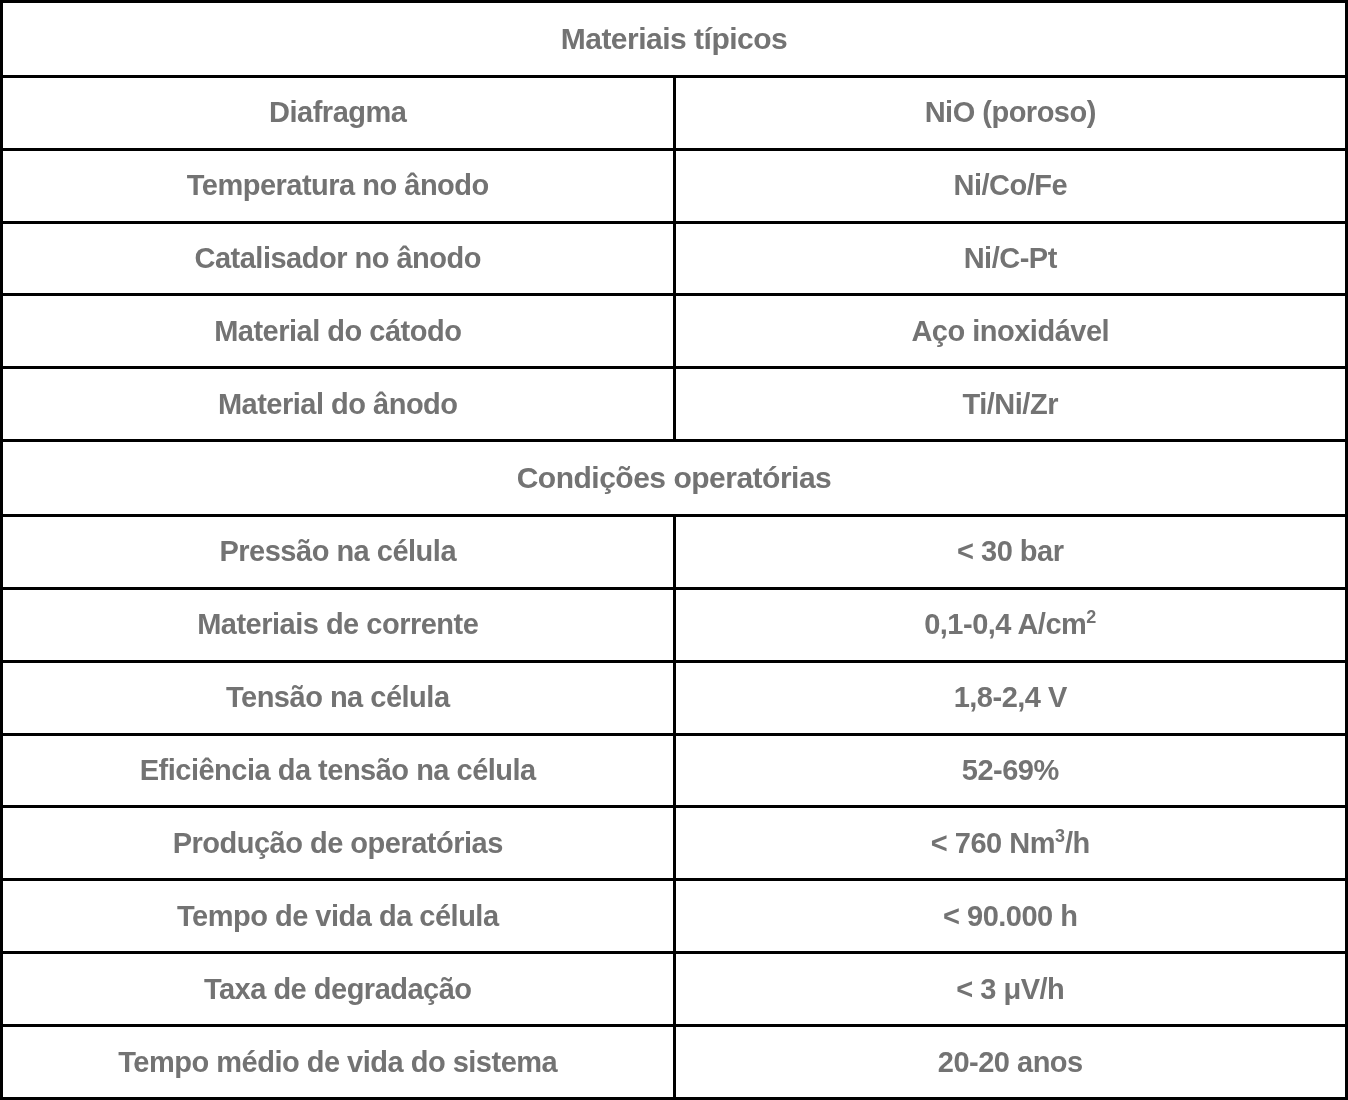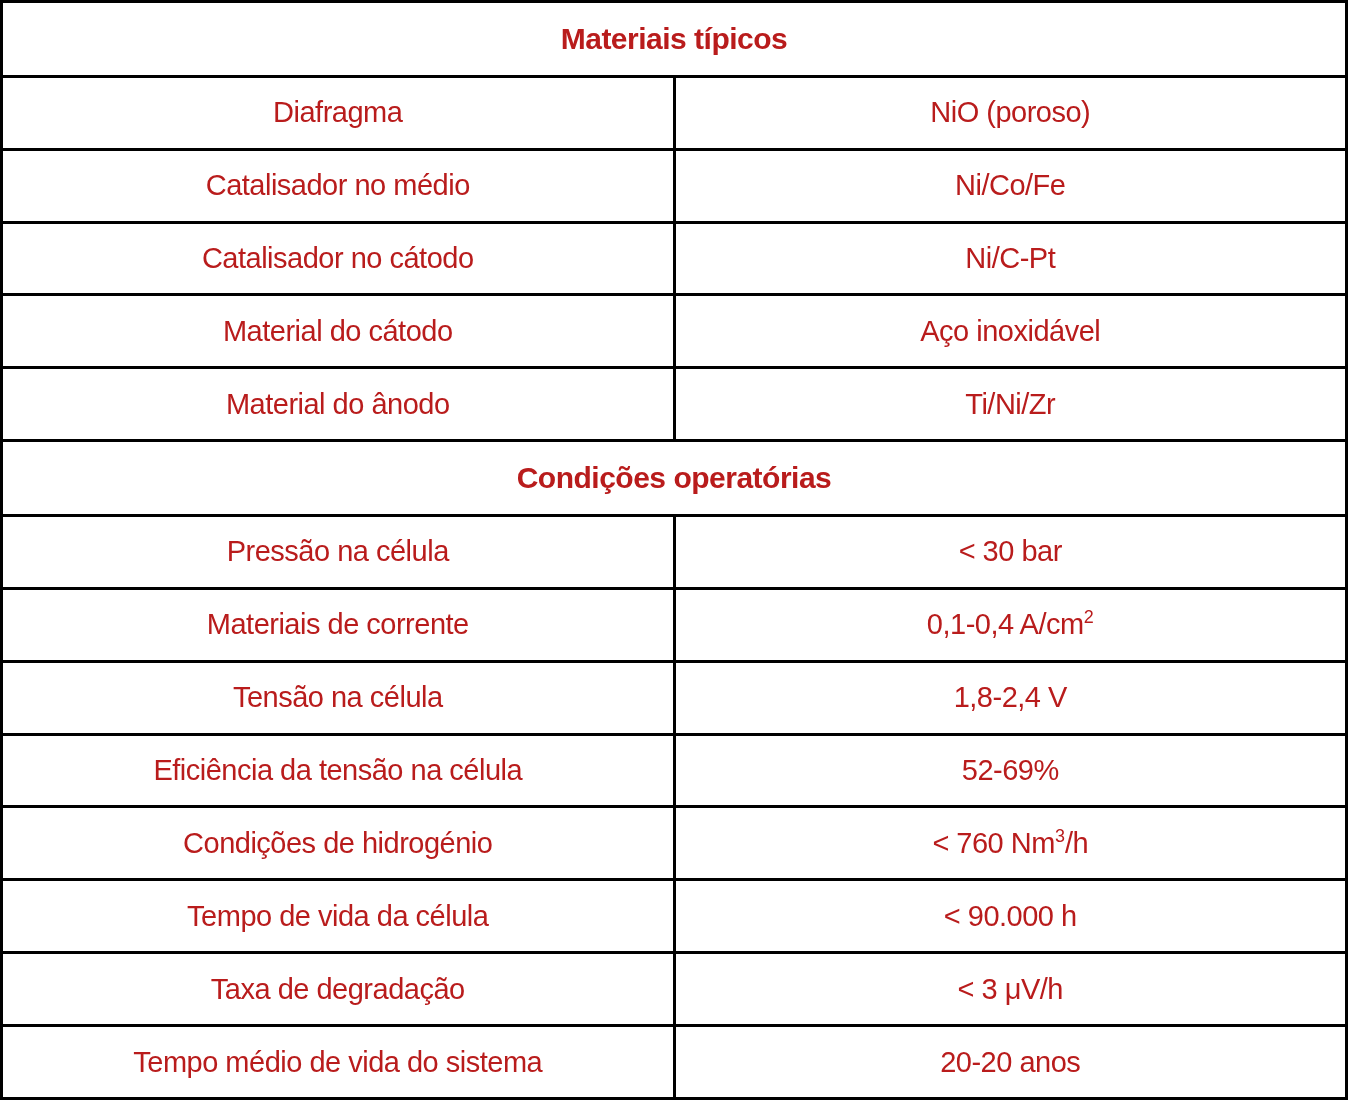--- a/index.html
+++ b/index.html
@@ -14,38 +14,38 @@
     background: #ffffff;
   }
   table.spec-table {
     width: 1348px;
     height: 1100px;
     border-collapse: collapse;
     table-layout: fixed;
     background: #ffffff;
     font-family: "Liberation Sans", "DejaVu Sans", sans-serif;
     font-stretch: condensed;
-    color: #b91c1c;
+    color: #737373;
   }
   table.spec-table td, table.spec-table th {
     border: 3px solid #000000;
     padding: 0 8px;
     text-align: center;
     vertical-align: middle;
     font-size: 29px;
     letter-spacing: -0.5px;
     overflow: hidden;
     white-space: nowrap;
   }
   table.spec-table th.section-header {
     font-weight: 700;
     font-size: 30px;
   }
   table.spec-table td {
-    font-weight: 400;
+    font-weight: 700;
   }
   col.col-label { width: 50%; }
   col.col-value { width: 50%; }
   sup.val-sup {
     font-size: 0.62em;
     line-height: 0;
     vertical-align: super;
     letter-spacing: 0;
   }
 </style>
@@ -60,25 +60,25 @@
     </colgroup>
     <tbody>
         <tr>
           <th class="section-header" colspan="2">Materiais típicos</th>
         </tr>
         <tr>
           <td>Diafragma</td>
           <td><span>NiO (poroso)</span></td>
         </tr>
         <tr>
-          <td>Catalisador no médio</td>
+          <td>Temperatura no ânodo</td>
           <td><span>Ni/Co/Fe</span></td>
         </tr>
         <tr>
-          <td>Catalisador no cátodo</td>
+          <td>Catalisador no ânodo</td>
           <td><span>Ni/C-Pt</span></td>
         </tr>
         <tr>
           <td>Material do cátodo</td>
           <td><span>Aço inoxidável</span></td>
         </tr>
         <tr>
           <td>Material do ânodo</td>
           <td><span>Ti/Ni/Zr</span></td>
         </tr>
@@ -95,21 +95,21 @@
         </tr>
         <tr>
           <td>Tensão na célula</td>
           <td><span>1,8-2,4 V</span></td>
         </tr>
         <tr>
           <td>Eficiência da tensão na célula</td>
           <td><span>52-69%</span></td>
         </tr>
         <tr>
-          <td>Condições de hidrogénio</td>
+          <td>Produção de operatórias</td>
           <td><span>&lt; 760 Nm</span><sup class="val-sup">3</sup><span>/h</span></td>
         </tr>
         <tr>
           <td>Tempo de vida da célula</td>
           <td><span>&lt; 90.000 h</span></td>
         </tr>
         <tr>
           <td>Taxa de degradação</td>
           <td><span>&lt; 3 μV/h</span></td>
         </tr>

